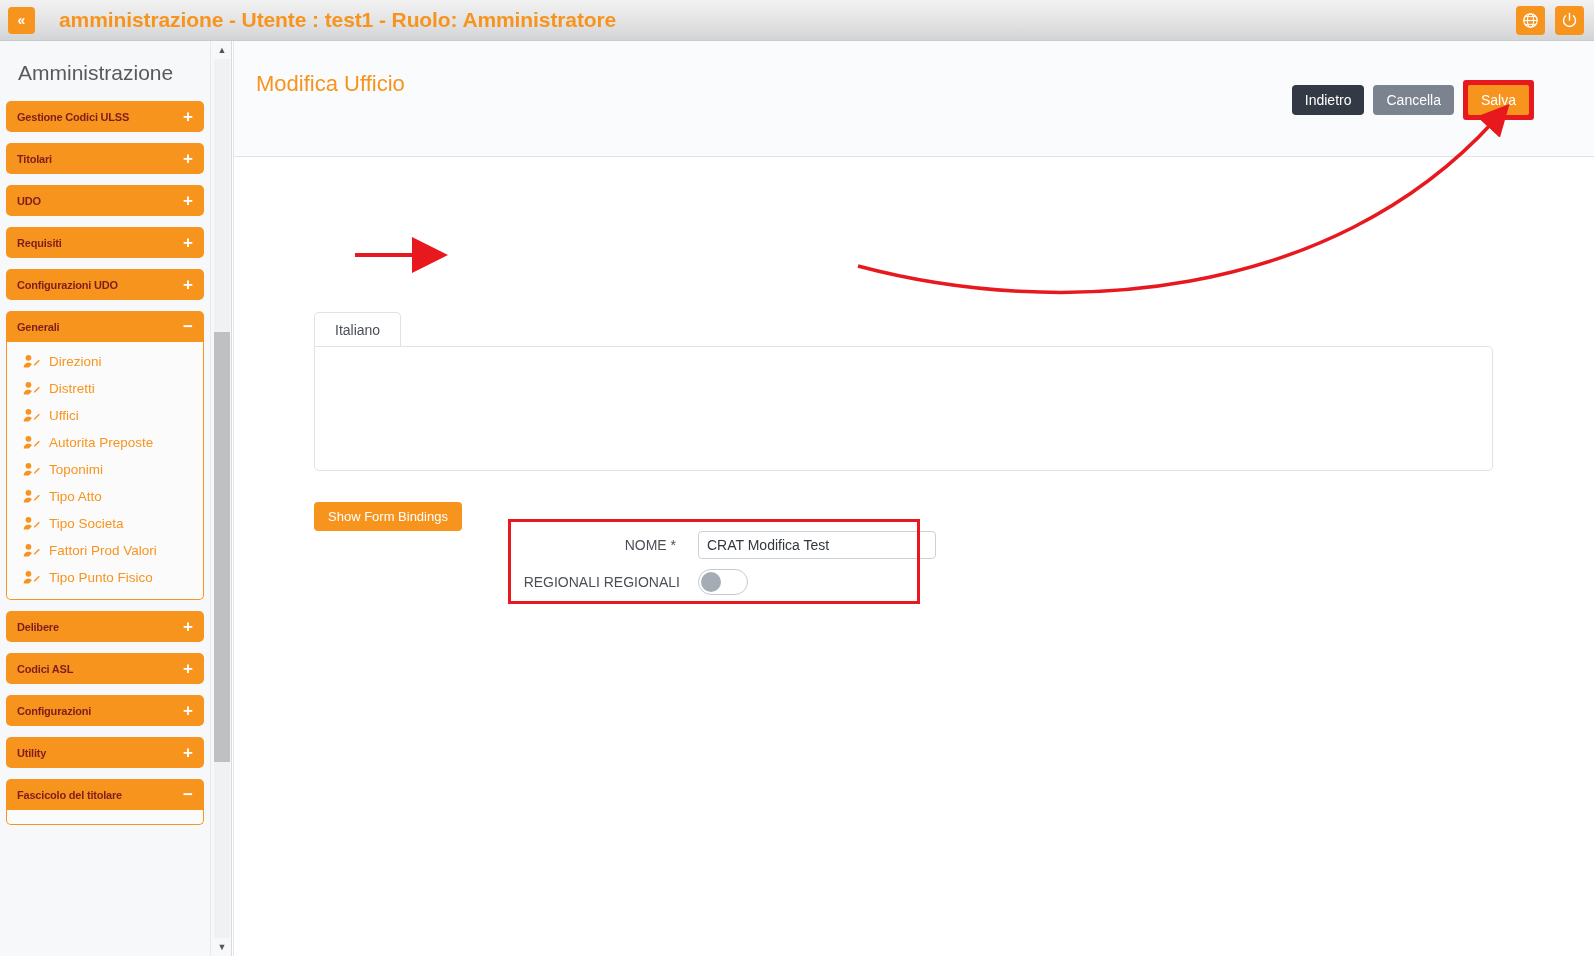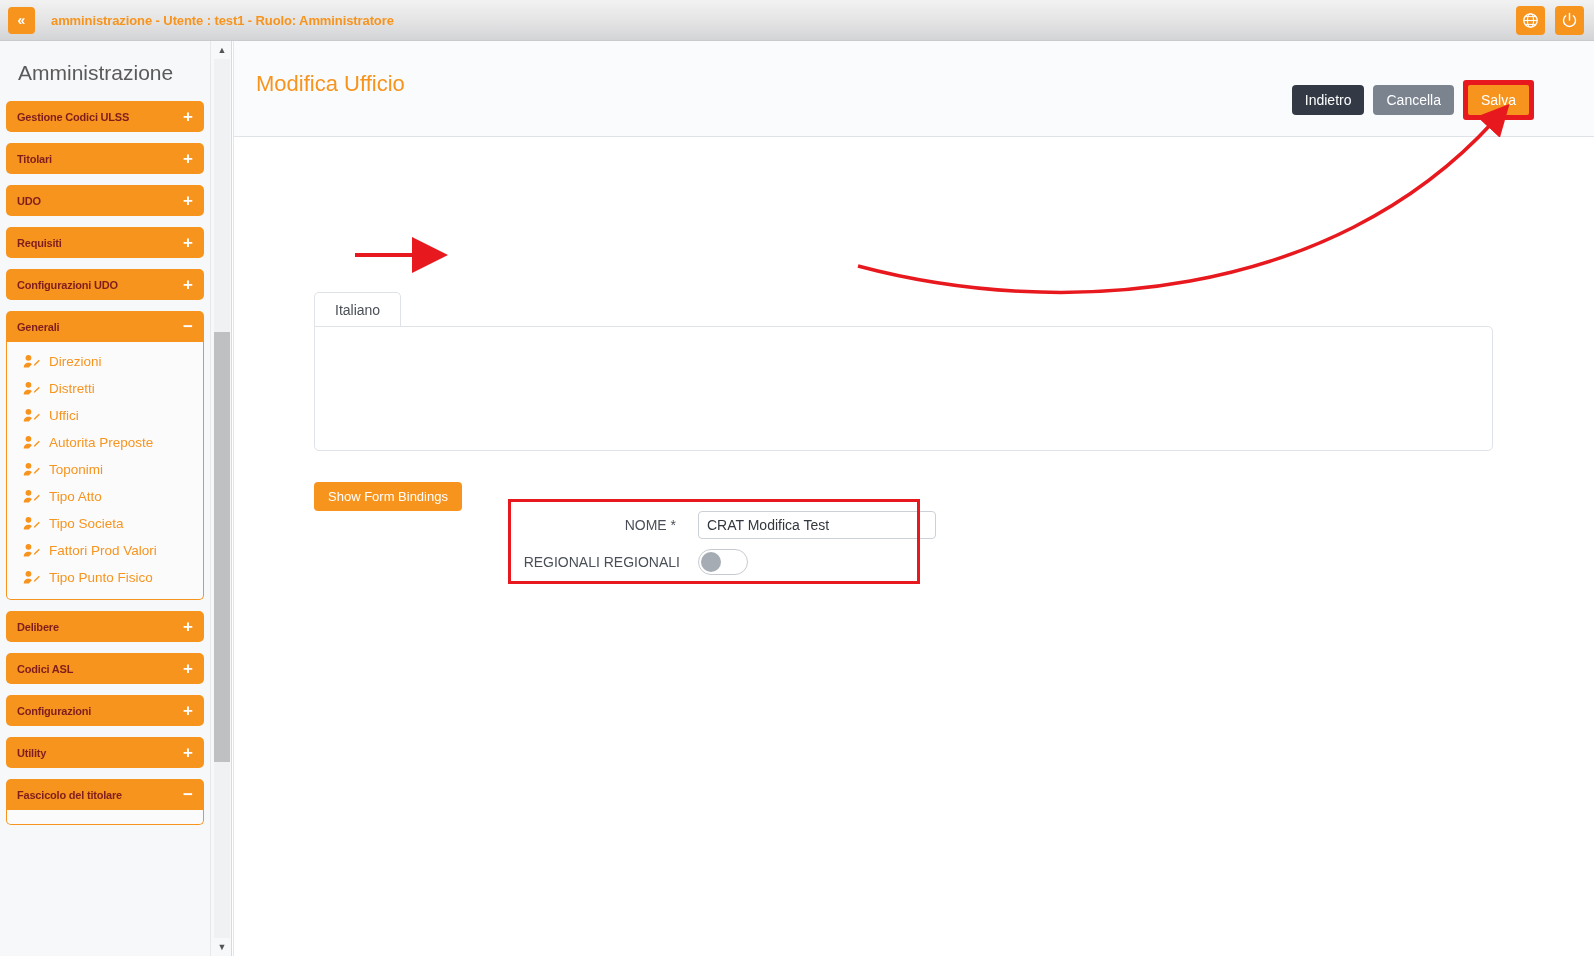--- a/index.html
+++ b/index.html
@@ -19,22 +19,22 @@
     display: flex; align-items: center;
   }
   .collapse-btn {
     width: 27px; height: 27px; margin-left: 8px;
     background: #f7941e; border-radius: 4px;
     color: #fff; font-size: 14px; font-weight: bold;
     display: flex; align-items: center; justify-content: center;
     cursor: pointer; flex: 0 0 auto;
   }
   .topbar-title {
-    margin-left: 16px;
-    color: #f7941e; font-size: 13px; font-weight: bold;
+    margin-left: 24px;
+    color: #f7941e; font-size: 21px; font-weight: bold;
     white-space: nowrap; letter-spacing: -0.1px;
   }
   .topbar-right {
     margin-left: auto; margin-right: 10px;
     display: flex; gap: 10px; align-items: center;
   }
   .icon-btn {
     width: 29px; height: 29px; background: #f7941e; border-radius: 4px;
     display: flex; align-items: center; justify-content: center;
     cursor: pointer;
@@ -97,21 +97,21 @@
     background: #bfc0c2; cursor: pointer;
   }
 
   
   .main {
     position: absolute; left: 233px; top: 41px;
     width: 1361px; height: 915px; background: #ffffff;
     border-left: 1px solid #e4e6e9;
   }
   .content-head {
-    position: relative; height: 96px; background: #fafbfc;
+    position: relative; height: 116px; background: #fafbfc;
     border-bottom: 1px solid #dfe3e8;
   }
   .page-title {
     position: absolute; left: 22px; top: 30px;
     font-size: 22px; color: #f7941e; font-weight: normal;
   }
   .head-actions {
     position: absolute; right: 60px; top: 39px;
     display: flex; gap: 9px; align-items: center;
   }

